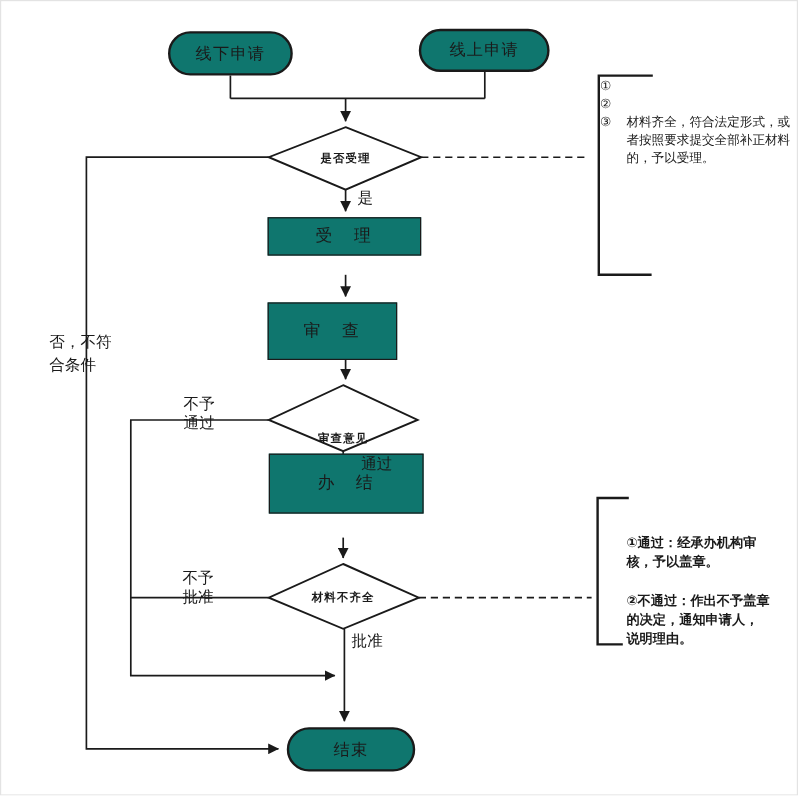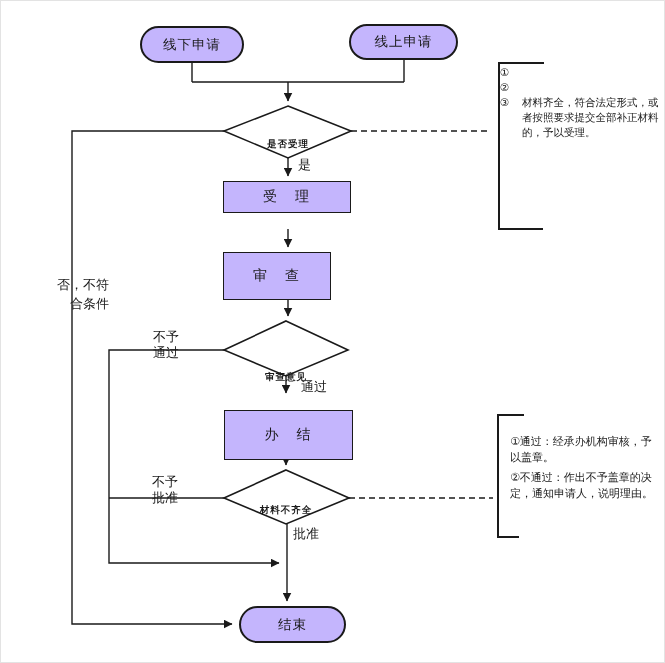--- a/index.html
+++ b/index.html
@@ -5,37 +5,37 @@
   html,body{margin:0;padding:0;background:#fff;}
   #stage{
     position:relative;width:665px;height:663px;background:#ffffff;
     font-family:"Liberation Sans","DejaVu Sans",sans-serif;color:#1a1a1a;
     overflow:hidden;border:1px solid #e3e3e3;box-sizing:border-box;
   }
   #wires{position:absolute;left:0;top:0;width:665px;height:663px;}
   .abs{position:absolute;box-sizing:border-box;}
   .node{
     display:flex;align-items:center;justify-content:center;
-    background:#c4b5fd;border:2px solid #1a1a1a;font-size:13.5px;
+    background:#0f766e;border:2px solid #1a1a1a;font-size:13.5px;
     letter-spacing:1px;white-space:nowrap;
   }
   .terminator{border-radius:19px;}
   .process{border-width:1.5px;font-size:14px;letter-spacing:2px;}
   .dlabel{
     display:flex;align-items:center;justify-content:center;
-    font-size:9.5px;font-weight:700;letter-spacing:1px;white-space:nowrap;margin-top:12px;
+    font-size:9.5px;font-weight:700;letter-spacing:1px;white-space:nowrap;
   }
   .elabel{font-size:13px;white-space:pre-line;line-height:16px;}
-  .elabel.big{line-height:19px;text-align:right;}
+  .elabel.big{line-height:19px;}
   .notes{line-height:15px;font-size:10.5px;}
   .note-item{display:flex;}
   .note-marker{width:22px;flex:0 0 22px;}
   .note-text{width:138px;}
   .notes2{width:152px;font-size:11px;line-height:16px;}
-  .notes2 p{margin:4px;}
+  .notes2 p{margin:16px;font-weight:bold;}
 </style>
 </head>
 <body>
 
 <div id="stage">
 
   <svg id="wires" viewBox="0 0 665 663" fill="none" stroke="#1a1a1a" stroke-width="1.4">
     <defs>
       <marker id="arw" markerUnits="userSpaceOnUse" markerWidth="10" markerHeight="9" refX="8.5" refY="4.5" orient="auto">
         <path d="M0,0 L9,4.5 L0,9 Z" fill="#1a1a1a" stroke="none"></path>
@@ -77,21 +77,21 @@
   <div class="abs node terminator" style="left:238px;top:605px;width:107px;height:37px;">
     <span>结束</span>
   </div>
 
   <div class="abs node process" style="left:222px;top:180px;width:128px;height:32px;">
     <span>受　理</span>
   </div>
   <div class="abs node process" style="left:222px;top:251px;width:108px;height:48px;">
     <span>审　查</span>
   </div>
-  <div class="abs node process" style="left:223px;top:409px;width:129px;height:50px;">
+  <div class="abs node process" style="left:223px;top:377px;width:129px;height:50px;">
     <span>办　结</span>
   </div>
 
   <div class="abs dlabel" style="left:247px;top:123px;width:80px;height:16px;">是否受理</div>
   <div class="abs dlabel" style="left:245px;top:356px;width:80px;height:16px;">审查意见</div>
   <div class="abs dlabel" style="left:245px;top:489px;width:80px;height:16px;">材料不齐全</div>
 
   <div class="abs elabel" style="left:297px;top:156px;">是</div>
   <div class="abs elabel" style="left:300px;top:378px;">通过</div>
   <div class="abs elabel" style="left:152px;top:328px;width:36px;">不予

